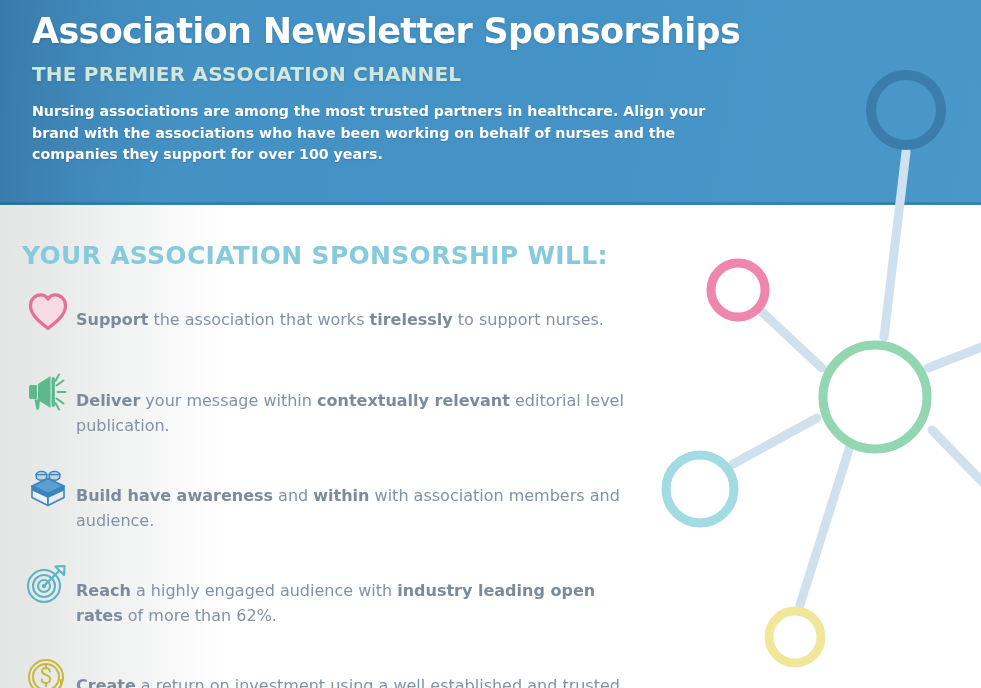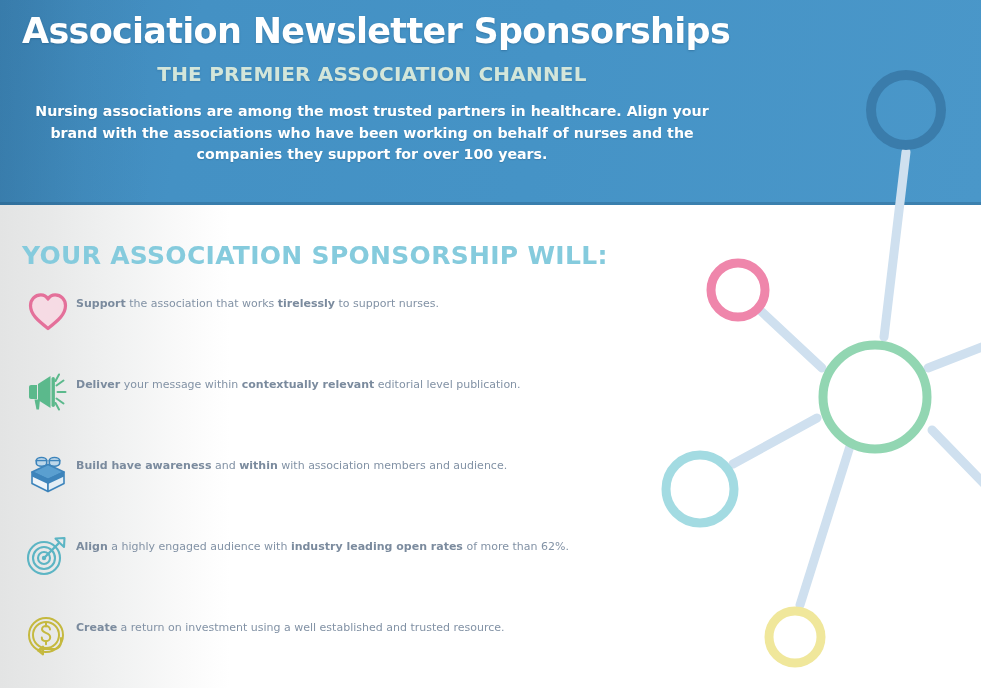--- a/index.html
+++ b/index.html
@@ -57,23 +57,22 @@
   .header-left-shade {
     position: absolute;
     left: 0; top: 0;
     width: 150px; height: 205px;
     background: linear-gradient(to right, rgba(40,100,140,0.30) 0%, rgba(50,115,155,0.12) 55%, rgba(255,255,255,0) 100%);
     pointer-events: none;
   }
   .header-inner {
     position: relative;
     z-index: 3;
-    padding: 8px 0 0 22px;
+    padding: 8px 0 0 32px;
     width: 700px;
-    text-align: center;
   }
   .title {
     margin: 0;
     font-family: "DejaVu Sans", sans-serif;
     font-size: 35px;
     line-height: 46px;
     font-weight: bold;
     letter-spacing: -0.7px;
     color: #ffffff;
     text-shadow: 0 1px 2px rgba(25, 70, 105, 0.35);
@@ -148,23 +147,24 @@
     display: flex;
     align-items: flex-start;
     justify-content: center;
     padding-top: 1px;
   }
   .benefit-text {
     flex: 1 1 auto;
     padding-top: 2px;
     padding-right: 20px;
     font-family: "DejaVu Sans", sans-serif;
-    font-size: 11px;
+    font-size: 16px;
     line-height: 25px;
     color: #8292a5;
+    margin-top: 16px;
   }
   .benefit-text b {
     color: #7b8b9e;
     font-weight: bold;
   }
 
   
   .network {
     position: absolute;
     left: 600px;
@@ -264,21 +264,21 @@
               <circle cx="19" cy="25" r="6"></circle>
             </g>
             <circle cx="19" cy="25" r="2.2" fill="#5cb5c4"></circle>
             <g stroke="#5cb5c4" stroke-width="2.3" stroke-linecap="round" fill="none">
               <line x1="19" y1="25" x2="34" y2="10"></line>
             </g>
             <path d="M30.5 5.5 L39.5 5.0 L39.0 14.0 L34.5 9.8 Z" fill="none" stroke="#5cb5c4" stroke-width="2.1" stroke-linejoin="round"></path>
           </svg>
         </span>
         <span class="benefit-text">
-          <b>Align</b><span> a highly engaged audience with </span><b>industry leading open rates</b><span> of more than 62%.</span>
+          <b>Reach</b><span> a highly engaged audience with </span><b>industry leading open rates</b><span> of more than 62%.</span>
         </span>
       </li>
 
       <li class="benefit">
         <span class="benefit-icon">
           <svg width="46" height="46" viewBox="0 0 46 46" aria-hidden="true">
             <g fill="none" stroke="#c5b93f" stroke-width="2">
               <circle cx="21" cy="21" r="17"></circle>
               <circle cx="21" cy="21" r="13"></circle>
             </g>

